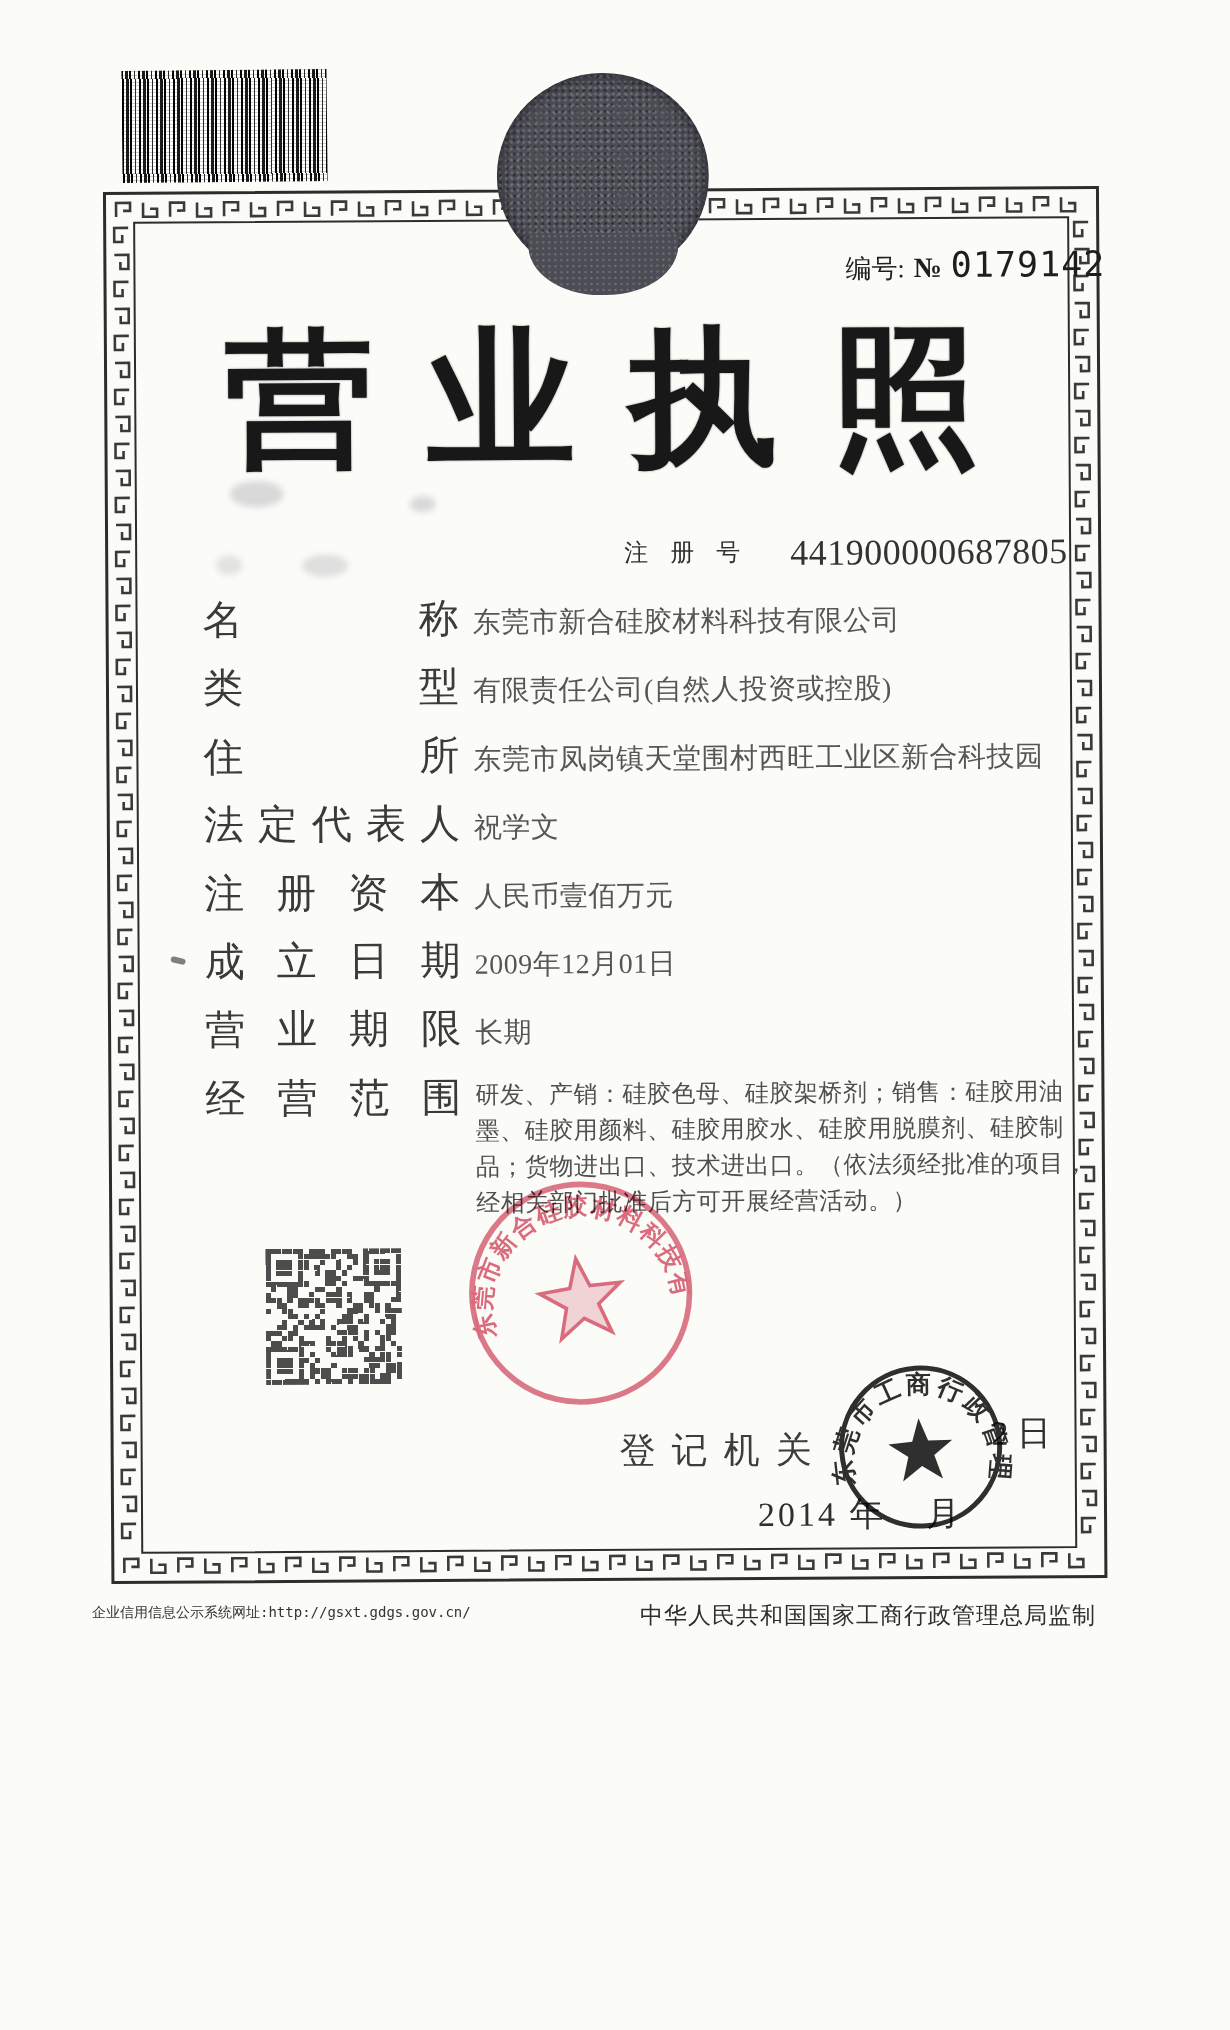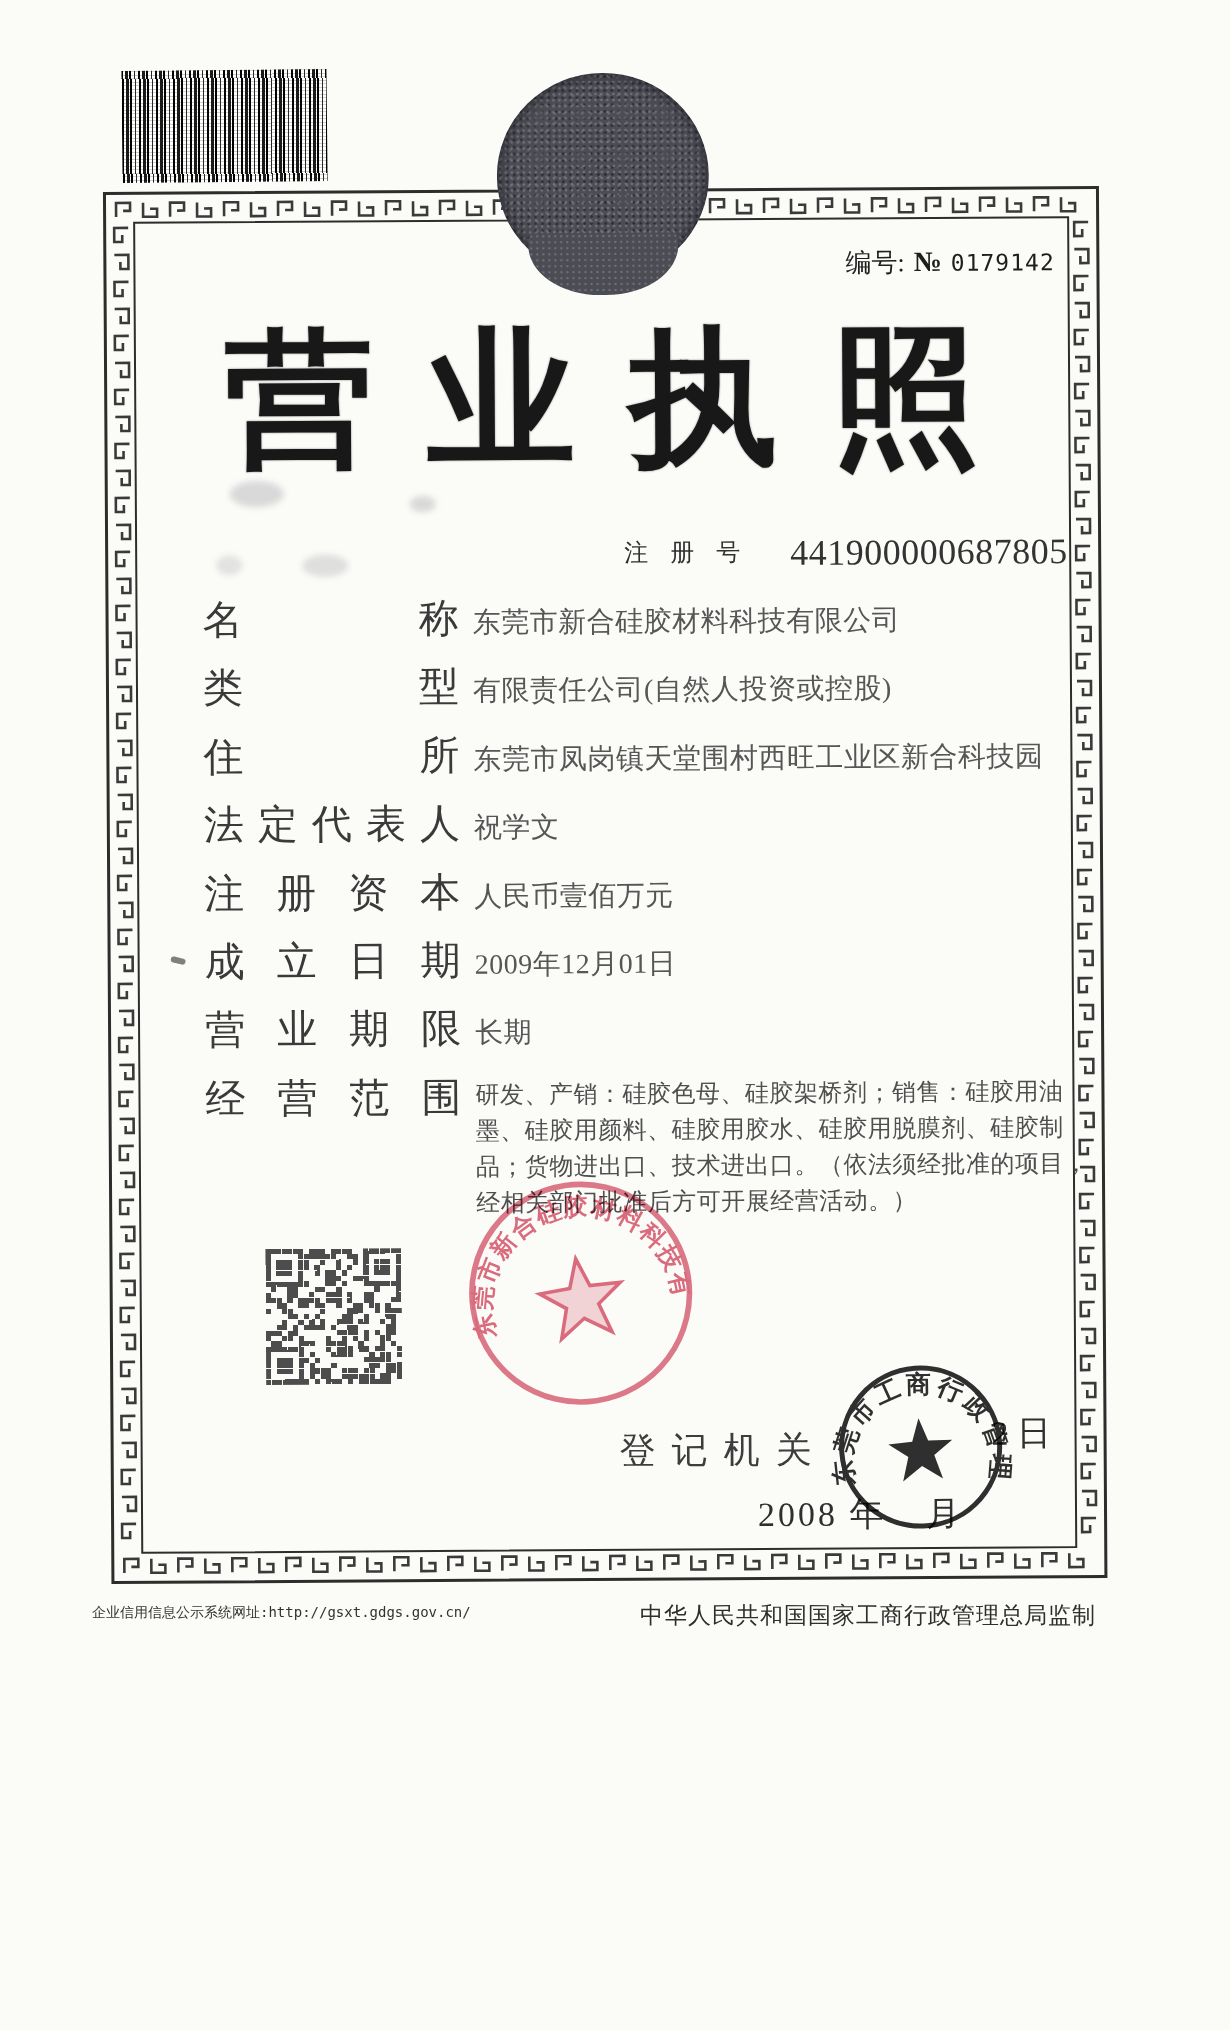--- a/index.html
+++ b/index.html
@@ -56,21 +56,21 @@
   .hooks { position:absolute; overflow:hidden; }
   .hooks.top    { left:5px; right:5px; top:4px;  height:22px; }
   .hooks.bottom { left:5px; right:5px; bottom:4px; height:22px; }
   .hooks.left   { top:28px; bottom:28px; left:4px; width:22px; }
   .hooks.right  { top:28px; bottom:28px; right:4px; width:22px; }
 
   
   .serial { position:absolute; left:845px; top:250px; display:flex; gap:9px;
             font-size:26px; color:#1e1e1e; align-items:baseline; }
   .serial .sym { font-weight:bold; font-size:28px; }
-  .serial .num { font-family:"DejaVu Sans Mono", monospace; font-size:23px; letter-spacing:1px; }
+  .serial .num { font-family:"DejaVu Sans Mono", monospace; font-size:35px; letter-spacing:1px; }
 
   .title {
     position:absolute; left:103px; top:310px; width:996px;
     text-align:center; font-size:148px; font-weight:bold; color:#181818;
     letter-spacing:54px; text-indent:54px; line-height:1.25;
     text-shadow:0 0 2px rgba(20,20,20,.55);
   }
 
   .regno { position:absolute; left:0; top:0; }
   .regno .lbl { position:absolute; left:622px; top:540px; font-size:24px;
@@ -532,21 +532,21 @@
     <circle cx="120" cy="120" r="107" fill="none" stroke="#d4566b" stroke-width="5.5" opacity=".9"></circle>
     <polygon points="120,86 130,114 160,115 136,133 145,162 120,145 95,162 104,133 80,115 110,114" fill="rgba(212,86,107,0.28)" stroke="#d4566b" stroke-width="3.5"></polygon>
     <text font-size="24" fill="#d4566b" font-weight="bold" letter-spacing="1.5" font-family="Liberation Serif, serif">
       <textPath href="#redArc" startOffset="2">东莞市新合硅胶材料科技有限公司</textPath>
     </text>
   </svg>
 
   <div class="registrar">登记机关</div>
 
   <div class="issue-date">
-    <span class="y">2008 年</span>
+    <span class="y">2014 年</span>
     <span class="m">月</span>
     <span class="d">2 日</span>
   </div>
 
   <svg class="seal-black" viewBox="0 0 184 184">
     <defs>
       <path id="blkArc" d="M 25,128 A 70,70 0 1 1 159,128" fill="none"></path>
     </defs>
     <circle cx="92" cy="92" r="79" fill="none" stroke="#1f1f1f" stroke-width="5"></circle>
     <polygon points="92,63 100,86 124,87 105,101 112,125 92,111 72,125 79,101 60,87 84,86" fill="#1f1f1f"></polygon>

